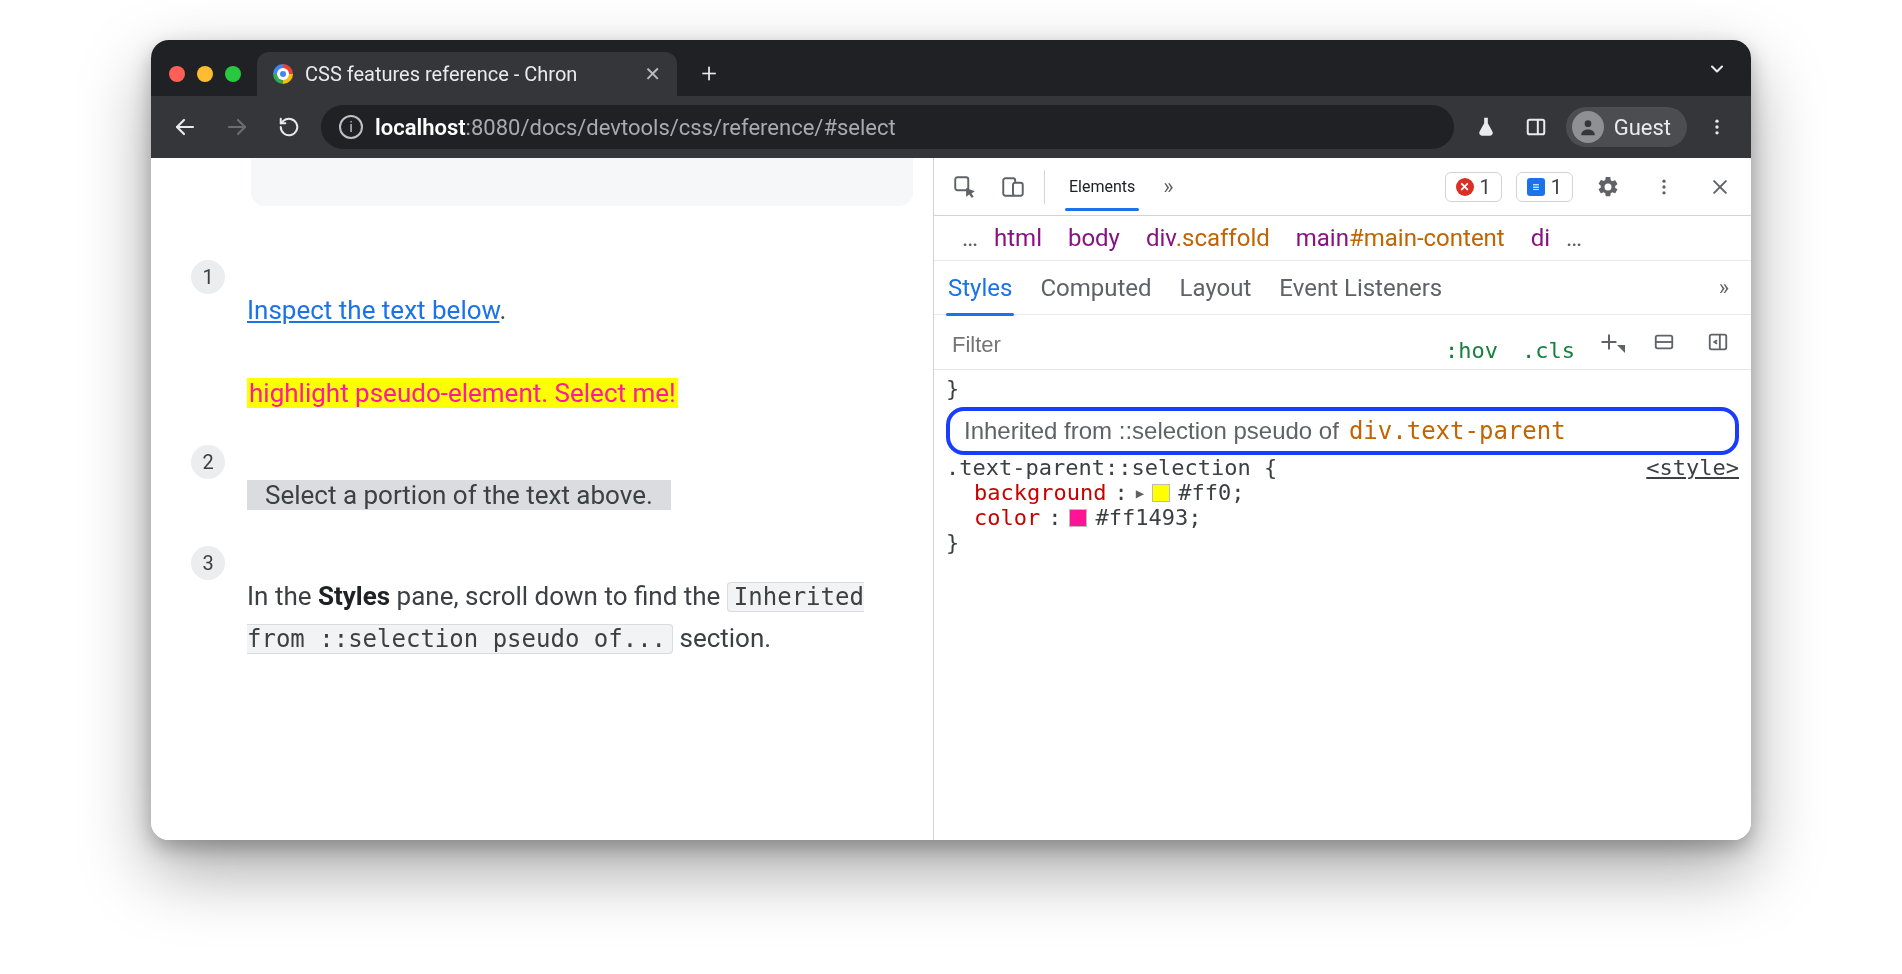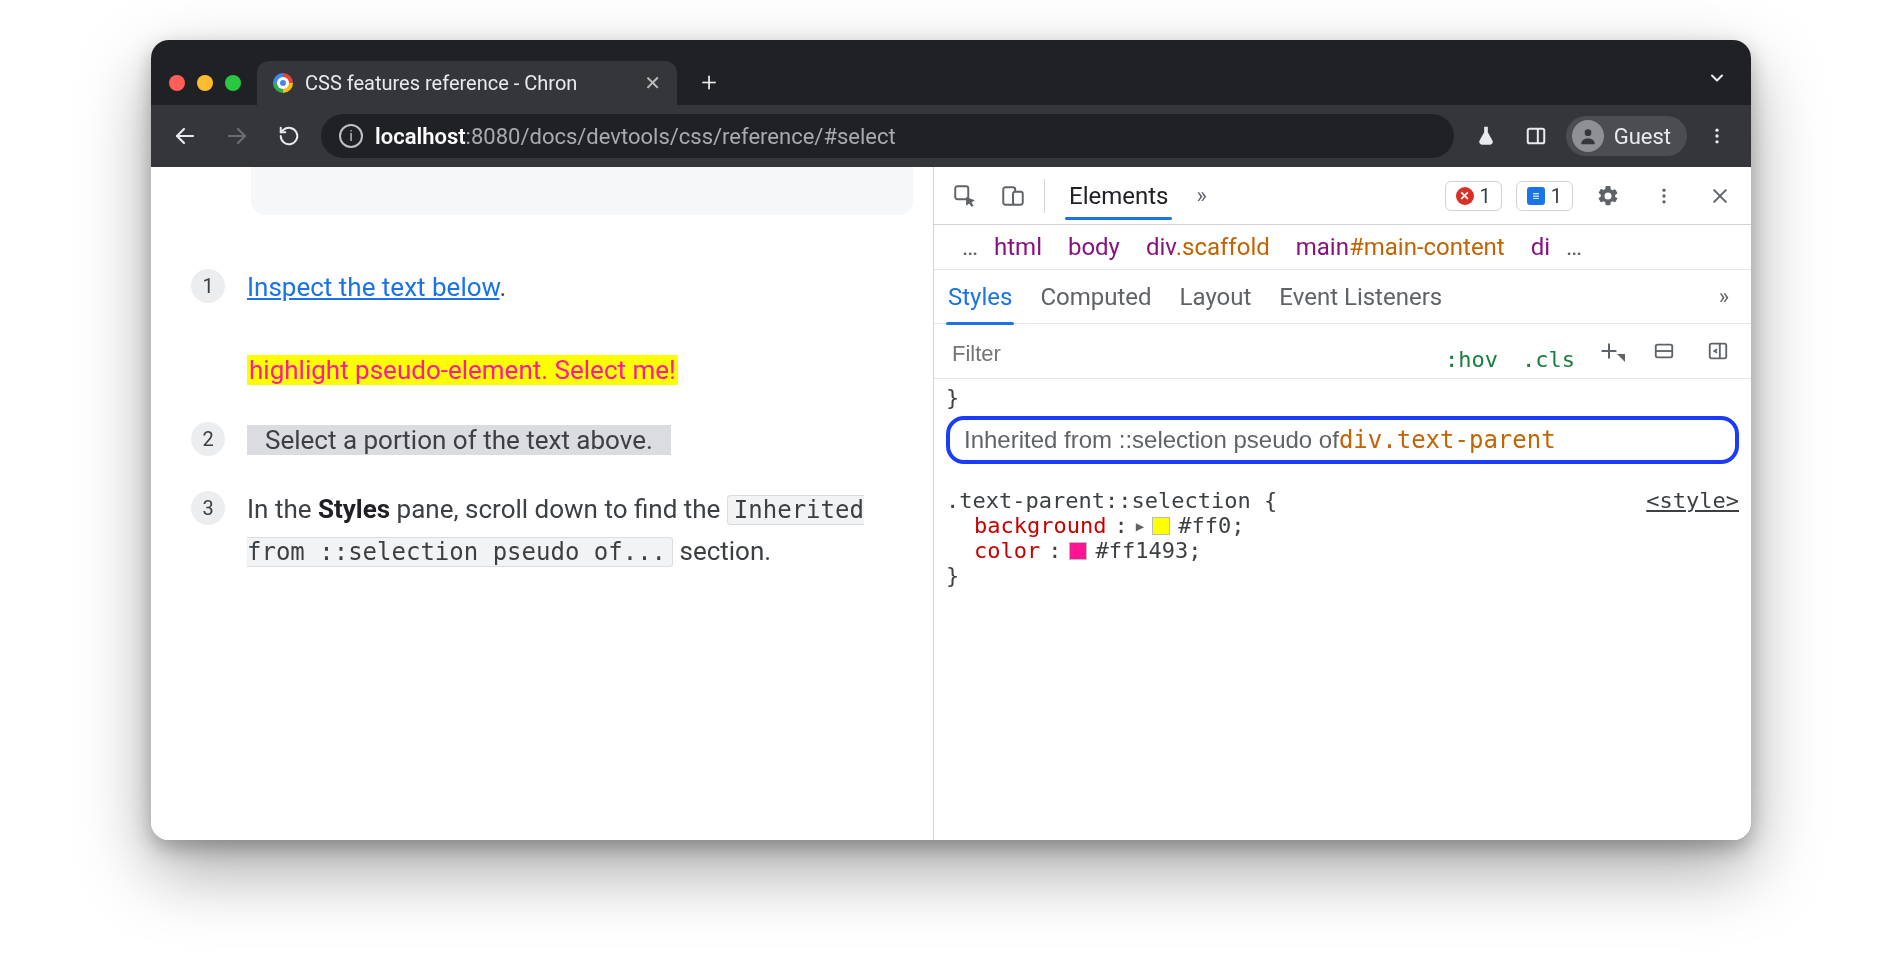--- a/index.html
+++ b/index.html
@@ -5,21 +5,21 @@
   * { box-sizing: border-box; margin: 0; padding: 0; }
   html, body { width: 100%; height: 100%; background: #fff; font-family: -apple-system, BlinkMacSystemFont, "Segoe UI", Roboto, Helvetica, Arial, sans-serif; }
   .stage { width: 1902px; height: 974px; position: relative; background: #fff; display:flex; align-items:flex-start; justify-content:center; padding-top:40px;}
   .window {
     width: 1600px; height: 800px; border-radius: 18px; overflow: hidden; background:#fff;
     box-shadow: 0 30px 70px rgba(0,0,0,.35), 0 8px 20px rgba(0,0,0,.25);
     display:flex; flex-direction:column; position:relative;
   }
   
   .chrome-top { background:#202124; color:#e8eaed; flex:0 0 auto; }
-  .tabstrip { height:65px; display:flex; align-items:flex-end; padding:0 14px; gap:8px; }
+  .tabstrip { height:56px; display:flex; align-items:flex-end; padding:0 14px; gap:8px; }
   .traffic { display:flex; gap:12px; align-items:center; padding:0 8px 14px 4px; }
   .dot { width:16px; height:16px; border-radius:50%; }
   .dot.red{background:#ff5f57;} .dot.yel{background:#febc2e;} .dot.grn{background:#28c840;}
   .tab {
     background:#35363a; color:#e8eaed; height:44px; border-radius:12px 12px 0 0;
     display:flex; align-items:center; gap:12px; padding:0 16px; min-width:420px; max-width:420px;
     font-size:20px; overflow:hidden; white-space:nowrap;
   }
   .tab .favicon{width:20px;height:20px;border-radius:50%;background:conic-gradient(#ea4335 0 90deg,#fbbc05 90deg 180deg,#34a853 180deg 270deg,#4285f4 270deg 360deg); position:relative;}
   .tab .favicon::after{content:"";position:absolute;inset:4px;border-radius:50%;background:#fff;}
@@ -45,54 +45,54 @@
   .guest-pill{display:flex;align-items:center;gap:10px;background:#4c4d51;color:#e8eaed;border-radius:22px;padding:4px 16px 4px 6px;font-size:22px;}
   .guest-pill .avatar{width:32px;height:32px;border-radius:50%;background:#8e9094;display:flex;align-items:center;justify-content:center;}
   .guest-pill .avatar svg{width:20px;height:20px;fill:#35363a;}
   
   .content { flex:1; display:flex; min-height:0; background:#fff;}
   .page { flex:1; min-width:0; padding:30px 40px 0 40px; position:relative;}
   .page-top-bg{position:absolute;top:0;left:100px;right:20px;height:48px;background:#f5f7f9;border-radius:0 0 14px 14px;}
   .list { margin-top:70px; }
   .li { display:flex; gap:22px; margin-bottom:28px; align-items:flex-start;}
   .num { width:34px;height:34px;border-radius:50%;background:#ecedee;color:#3c4043;display:flex;align-items:center;justify-content:center;font-size:20px;flex:0 0 auto;margin-top:2px;}
-  .li-body{font-size:26px;color:#3c4043;line-height:1.6;}
+  .li-body{font-size:26px;color:#3c4043;line-height:1.6;margin-top:32px;}
   .link{color:#1a73e8;text-decoration:underline;}
   .hl{background:#ffff00;color:#ff1a9e;padding:0 2px;}
   .sel{background:#dadce0;color:#3c4043;padding:0 18px;}
   .code-inline{font-family:ui-monospace,Menlo,Consolas,monospace;background:#f1f3f4;border:1px solid #dadce0;padding:0 6px;border-radius:4px;font-size:24px;}
   b.styles{font-weight:700;color:#202124;}
   
   .devtools{width:818px;flex:0 0 818px;border-left:1px solid #d0d3d7;background:#fff;display:flex;flex-direction:column;min-height:0;}
   .dt-top{height:58px;border-bottom:1px solid #d0d3d7;display:flex;align-items:center;padding:0 10px;gap:6px;}
   .dt-ibtn{width:42px;height:42px;display:flex;align-items:center;justify-content:center;color:#5f6368;border-radius:6px;}
   .dt-sep{width:1px;height:34px;background:#d0d3d7;margin:0 4px;}
-  .dt-tab{padding:0 14px;height:46px;display:flex;align-items:center;color:#202124;font-size:24px;position:relative;}
+  .dt-tab{padding:0 14px;height:46px;display:flex;align-items:center;color:#202124;font-size:16px;position:relative;}
   .dt-tab.active::after{content:"";position:absolute;left:10px;right:10px;bottom:-1px;height:3px;background:#1a73e8;border-radius:2px;}
   .dt-more{color:#5f6368;font-size:22px;padding:0 8px;}
   .dt-badges{display:flex;gap:14px;margin-left:auto;align-items:center;}
   .badge{display:flex;align-items:center;gap:6px;border:1px solid #d0d3d7;border-radius:6px;padding:2px 10px;font-size:20px;color:#3c4043;}
   .badge .err{width:18px;height:18px;border-radius:50%;background:#d93025;color:#fff;display:flex;align-items:center;justify-content:center;font-size:12px;font-weight:700;}
   .badge .msg{width:18px;height:18px;border-radius:3px;background:#1a73e8;color:#fff;display:flex;align-items:center;justify-content:center;font-size:12px;font-weight:700;}
   .crumbs{padding:8px 18px;color:#5f6368;font-size:24px;border-bottom:1px solid #e6e8eb;white-space:nowrap;overflow:hidden;}
   .crumbs .tag{color:#881280;}
   .crumbs .cl{color:#c26402;}
   .crumbs .sep{color:#5f6368;margin:0 10px;}
   .subtabs{display:flex;align-items:center;gap:28px;padding:0 14px;height:54px;border-bottom:1px solid #e6e8eb;font-size:24px;color:#5f6368;}
   .subtabs .st{height:54px;display:flex;align-items:center;position:relative;color:#5f6368;}
   .subtabs .st.active{color:#1a73e8;}
   .subtabs .st.active::after{content:"";position:absolute;left:-2px;right:-2px;bottom:-1px;height:3px;background:#1a73e8;border-radius:2px;}
   .filterbar{display:flex;align-items:flex-end;gap:12px;padding:6px 12px;border-bottom:1px solid #e6e8eb;}
   .filter-input{flex:1;height:36px;font-size:22px;color:#5f6368;padding:0 6px;border:none;outline:none;}
   .fbtn{font-family:ui-monospace,Menlo,Consolas,monospace;font-size:22px;color:#15803d;padding:0 6px;}
   .rules{padding:6px 12px 12px;font-family:ui-monospace,Menlo,Consolas,monospace;font-size:22px;color:#3c4043;}
   .brace{color:#3c4043;}
   .inherited{
-    border:4px solid #1a3cff;border-radius:18px;padding:6px 14px;margin:6px 0 24px 0;
-    font-family:-apple-system,BlinkMacSystemFont,sans-serif;font-size:24px;color:#5f6368;display:flex;align-items:center;
+    border:4px solid #1a3cff;border-radius:18px;padding:6px 14px;margin:6px 0 0 0;
+    font-family:-apple-system,BlinkMacSystemFont,sans-serif;font-size:24px;color:#5f6368;display:flex;align-items:center;gap:10px;
   }
   .inherited .mono{font-family:ui-monospace,Menlo,Consolas,monospace;color:#c26402;}
   .rule-hdr{display:flex;align-items:baseline;}
   .rule-hdr .selector{color:#3c4043;}
   .rule-hdr .src{margin-left:auto;color:#3c4043;text-decoration:underline;}
   .decl{padding-left:28px;display:flex;align-items:center;gap:8px;}
   .prop{color:#c80000;}
   .tri{color:#5f6368;font-size:14px;}
   .swatch{width:18px;height:18px;border:1px solid #bbb;display:inline-block;}
   .val{color:#3c4043;}

